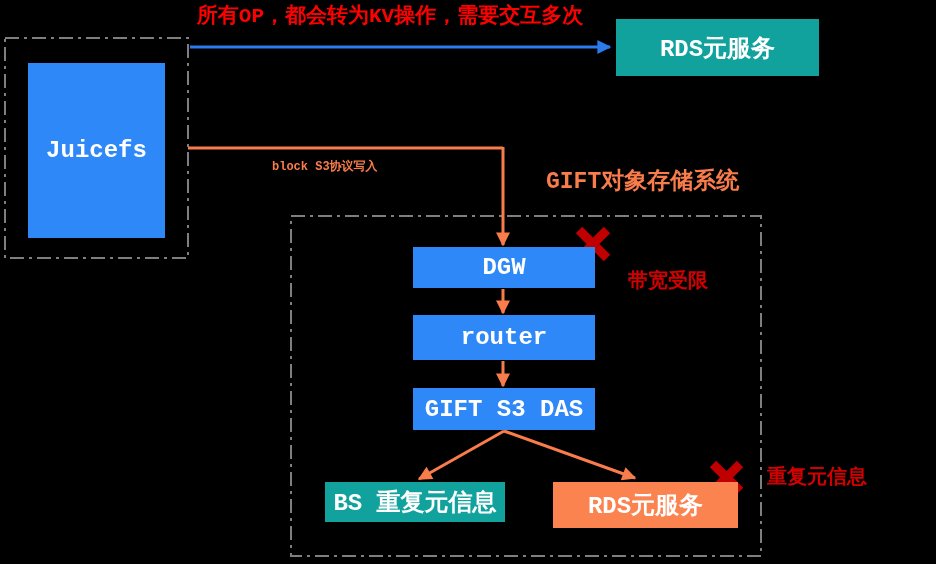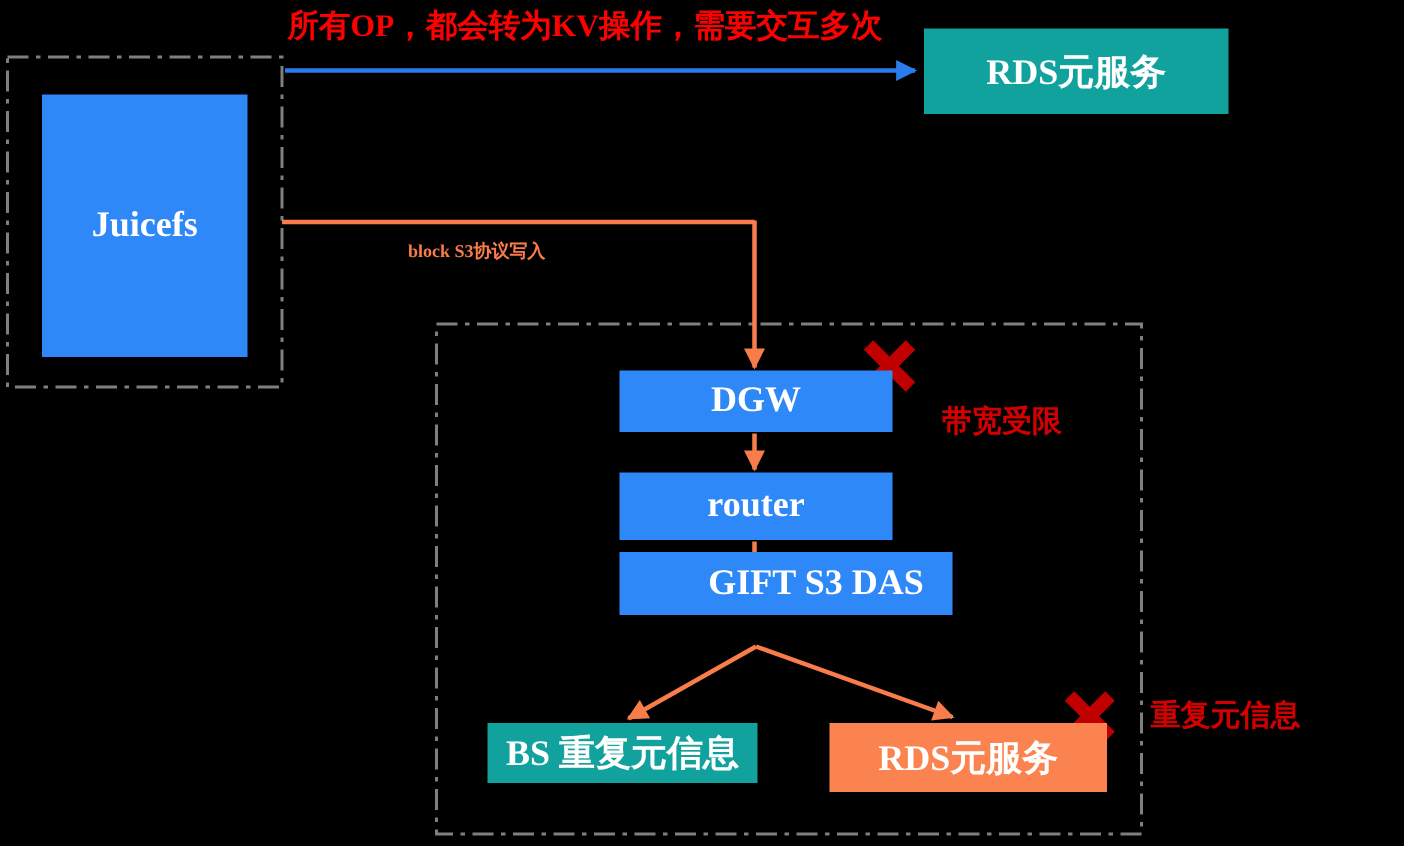--- a/index.html
+++ b/index.html
@@ -6,21 +6,21 @@
     margin: 0;
     padding: 0;
     background: #000000;
   }
   #stage {
     position: relative;
     width: 936px;
     height: 564px;
     background: #000000;
     overflow: hidden;
-    font-family: Liberation Serif, serif;
+    font-family: Liberation Mono, monospace;
   }
   #wires {
     position: absolute;
     left: 0;
     top: 0;
     width: 936px;
     height: 564px;
   }
   .node {
     position: absolute;
@@ -90,32 +90,33 @@
     <g>
       <line x1="713" y1="464" x2="740" y2="491" stroke="#C00000" stroke-width="9"></line>
       <line x1="740" y1="464" x2="713" y2="491" stroke="#C00000" stroke-width="9"></line>
     </g>
   </svg>
 
   <div class="label note-red" style="left:180px; top:5px; width:420px; text-align:center;">所有OP，都会转为KV操作，需要交互多次</div>
 
   <div class="label orange-text" style="left:272px; top:161px; font-size:12px;">block S3协议写入</div>
 
+  <div class="label orange-text" style="left:546px; top:169px; font-size:23px;">GIFT对象存储系统</div>
 
   <div class="label issue-red" style="left:628px; top:237px;margin-top:33px;">带宽受限</div>
 
   <div class="label issue-red" style="left:767px; top:466px;">重复元信息</div>
 
   <div class="node blue" style="left:28px; top:63px; width:137px; height:175px;">Juicefs</div>
 
   <div class="node teal" style="left:616px; top:19px; width:203px; height:57px;">RDS元服务</div>
 
   <div class="node blue" style="left:413px; top:315px; width:182px; height:45px;">router</div>
 
   <div class="node blue" style="left:413px; top:247px; width:182px; height:41px;">DGW</div>
 
-  <div class="node blue" style="left:413px; top:368px; width:182px; height:42px;padding-left:40px;">GIFT S3 DAS</div>
+  <div class="node blue" style="left:413px; top:388px; width:182px; height:42px;">GIFT S3 DAS</div>
 
   <div class="node teal" style="left:325px; top:482px; width:180px; height:40px;">BS 重复元信息</div>
 
   <div class="node orange" style="left:553px; top:482px; width:185px; height:46px;">RDS元服务</div>
 
 </div>
 
 </body></html>

